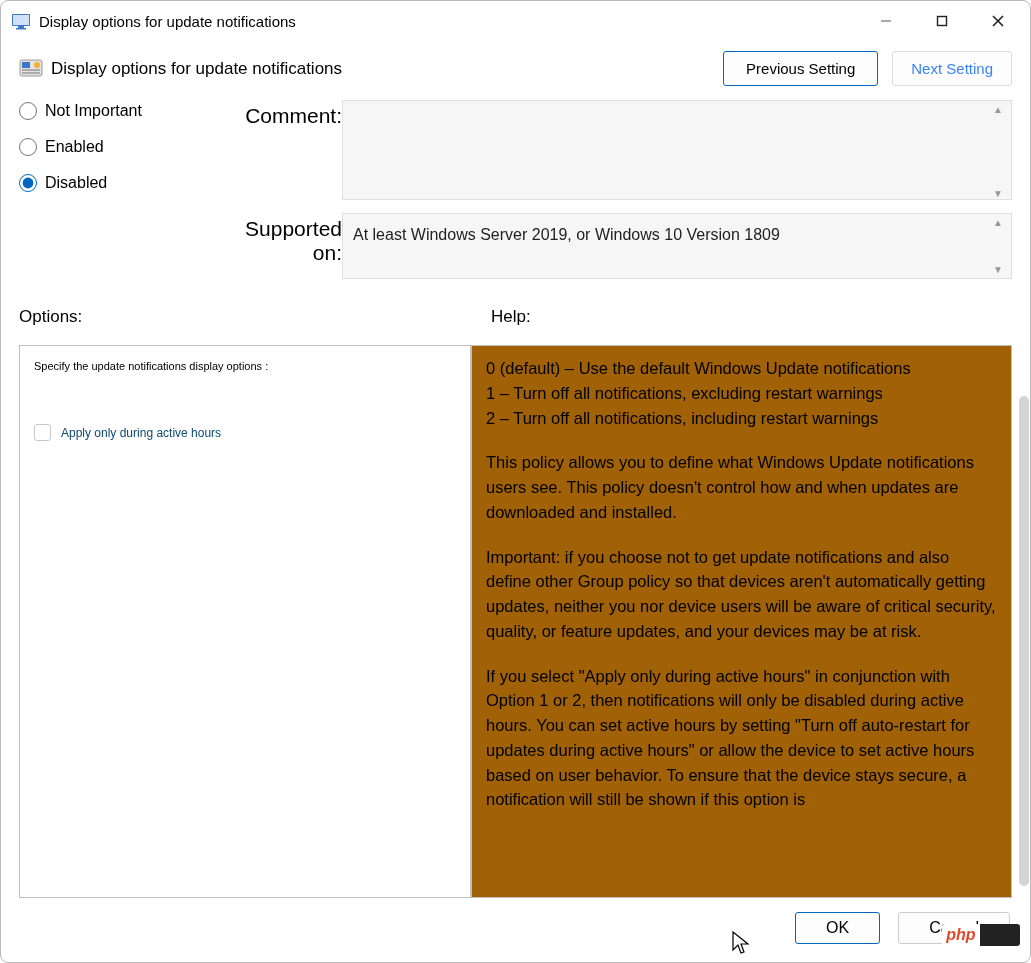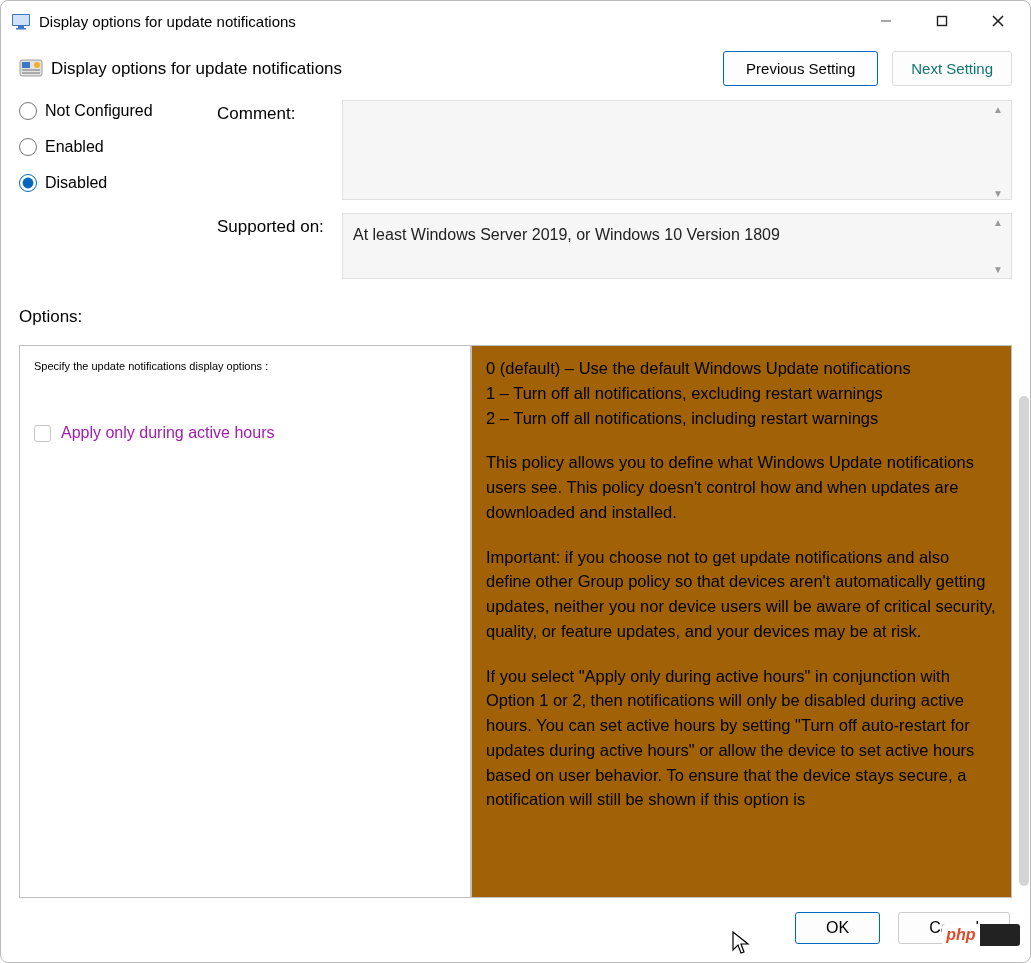--- a/index.html
+++ b/index.html
@@ -15,49 +15,49 @@
 
   
   .content { flex: 1; padding: 10px 18px 0 18px; display: flex; flex-direction: column; min-height: 0; }
 
   
   .header-row { display: flex; align-items: center; margin-bottom: 14px; }
   .header-row .sub-title { font-size: 17px; padding-left: 8px; }
   .header-row .nav-buttons { margin-left: auto; display: flex; gap: 14px; }
   .btn { font: inherit; background: #fdfdfd; border: 1px solid #ccc; border-radius: 3px; padding: 6px 18px; cursor: pointer; }
   .btn.primary { border-color: #0067c0; color: #000; padding: 8px 22px; }
-  .btn.disabled { color: #0f766e; cursor: default; border-color: #ddd;}
+  .btn.disabled { color: #3b82f6; cursor: default; border-color: #ddd;}
 
   
   .state-grid { display: flex; gap: 28px; margin-bottom: 18px; }
   .state-col { width: 170px; padding-top: 2px; }
   .radio-row { display: flex; align-items: center; margin-bottom: 18px; }
   .radio-row input[type=radio] { width: 18px; height: 18px; margin: 0 8px 0 0; accent-color: #0067c0; }
   .radio-row label { font-size: 16px; }
 
   .meta-col { flex: 1; display: flex; flex-direction: column; }
   .meta-row { display: flex; margin-bottom: 10px; }
-  .meta-label { width: 125px; font-size: 17px; padding-top: 4px; }
+  .meta-label { width: 125px; font-size: 21px; padding-top: 4px; text-align: right; }
   .meta-field { flex: 1; position: relative; }
   .comment-box { width: 100%; height: 100px; border: 1px solid #e0e0e0; background: #f6f6f6; resize: none; font: inherit; padding: 6px 30px 6px 10px; color: #555; }
   .supported-box { width: 100%; height: 66px; border: 1px solid #e0e0e0; background: #f6f6f6; font: inherit; padding: 12px 30px 6px 10px; color: #222; font-size: 16px;}
   .spin-arrows { position: absolute; right: 4px; top: 4px; bottom: 4px; width: 20px; display: flex; flex-direction: column; justify-content: space-between; color: #999; }
   .spin-arrows span { font-size: 10px; text-align: center;}
 
   
   .section-labels { display: flex; gap: 20px; }
   .section-labels .col-left { width: 452px; font-size: 17px; }
   .section-labels .col-right { flex: 1; font-size: 17px; }
 
   
   .panels { display: flex; gap: 0px; margin-top: 18px; flex: 1; min-height: 0; position: relative;}
   .panel-left, .panel-right { border: 1px solid #bfbfbf; }
   .panel-left { width: 452px; padding: 14px 14px; background: #fff; }
   .panel-left .opt-label { font-size: 11px; margin-bottom: 52px; }
-  .panel-left .chk-row { display: flex; align-items: center; color: #a21caf; gap: 10px; font-size: 16px;}
+  .panel-left .chk-row { display: flex; align-items: center; color: #0c4a6e; gap: 10px; font-size: 12px;}
   .panel-left .chk { width: 17px; height: 17px; border: 1px solid #c6c6c6; border-radius: 3px; background: #fff; display: inline-block; }
 
   .panel-right { flex: 1; padding: 10px 14px; font-size: 16.5px; line-height: 1.5; overflow: hidden; background: #a16207;}
   .panel-right p { margin: 0 0 20px 0; }
   .panel-right .help-line { margin: 0; }
   
   .panels-wrap { position: relative; flex: 1; display: flex; min-height:0;}
   .outer-scroll { position: absolute; right: 2px; top: 396px; width: 10px; height: 490px; background: #d4d4d4; border-radius: 5px;}
 
   
@@ -120,21 +120,21 @@
     <div class="nav-buttons">
       <button class="btn primary">Previous Setting</button>
       <button class="btn disabled" disabled="">Next Setting</button>
     </div>
   </div>
 
   <div class="state-grid">
     <div class="state-col">
       <div class="radio-row">
         <input type="radio" name="state" style="">
-        <label>Not Configured</label>
+        <label>Not Important</label>
       </div>
       <div class="radio-row">
         <input type="radio" name="state" style="">
         <label>Enabled</label>
       </div>
       <div class="radio-row">
         <input type="radio" name="state" checked="" style="">
         <label>Disabled</label>
       </div>
     </div>
@@ -157,20 +157,21 @@
               <span>▲</span>
               <span>▼</span>
             </div>
         </div>
       </div>
     </div>
   </div>
 
   <div class="section-labels">
     <div class="col-left">Options:</div>
+    <div class="col-right">Help:</div>
   </div>
 
   <div class="panels-wrap">
     <div class="panels">
       <div class="panel-left">
         <div class="opt-label">Specify the update notifications display options :</div>
         <div class="chk-row">
           <span class="chk"></span>
           <span>Apply only during active hours</span>
         </div>

